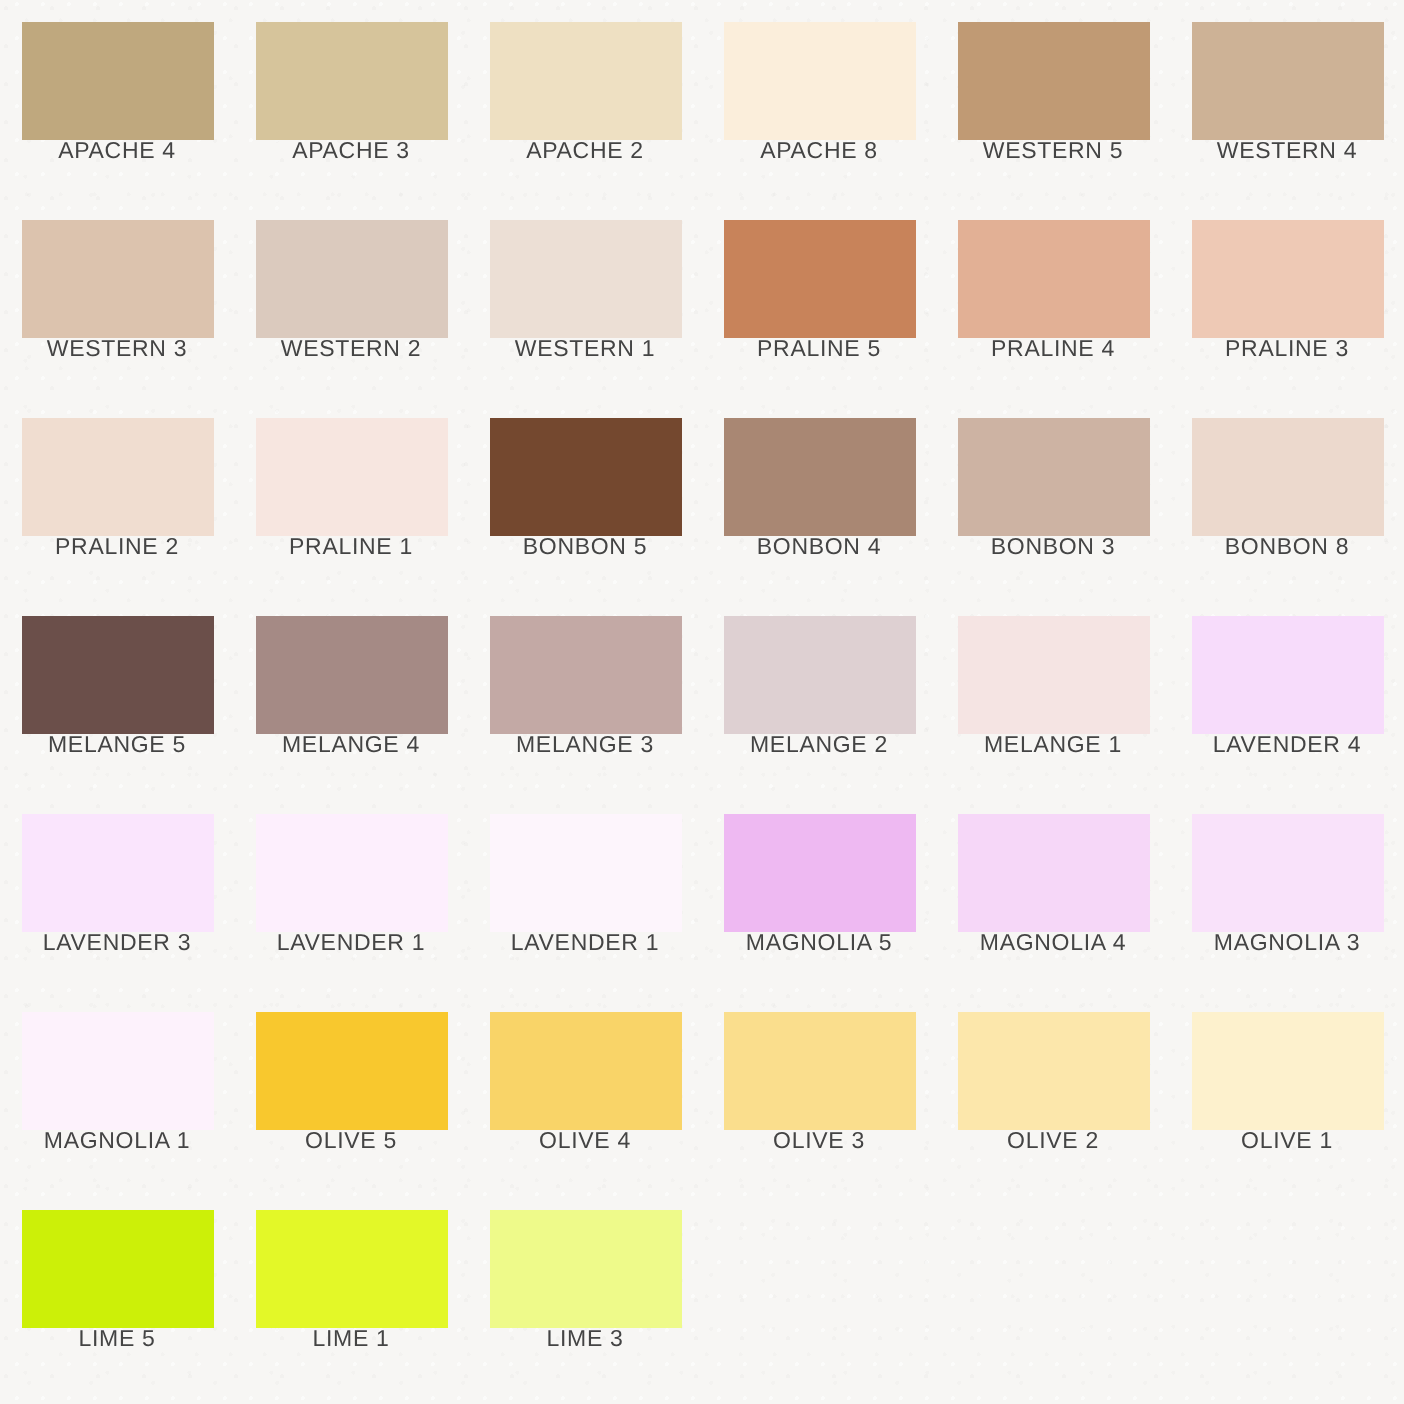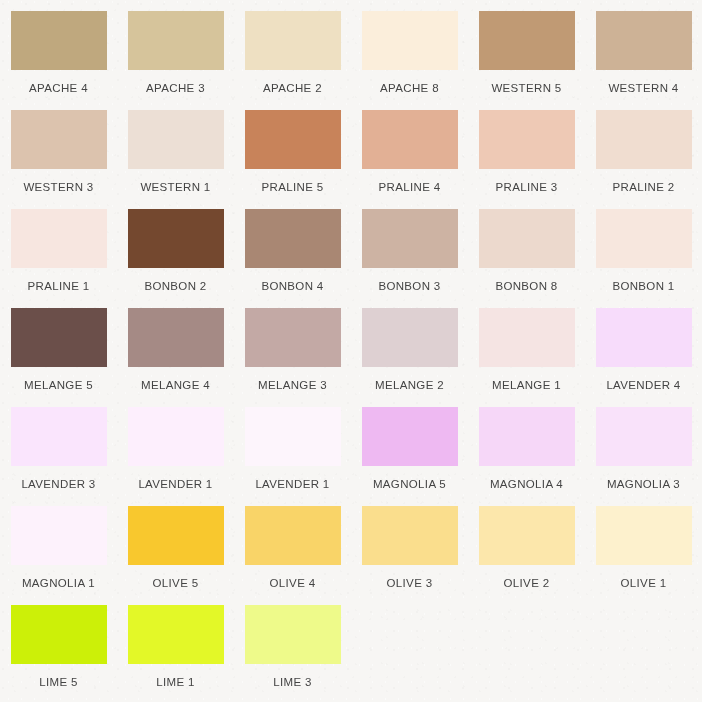--- a/index.html
+++ b/index.html
@@ -45,21 +45,20 @@
   }
 
   .swatch-chip {
     width: 96px;
     height: 59px;
     flex: none;
     display: block;
   }
 
   .swatch-label {
-    margin-top: 12px;
     font-size: 11.5px;
     letter-spacing: 0.35px;
     line-height: 13px;
     color: #444444;
     text-align: center;
     white-space: nowrap;
   }
 </style>
 </head>
 <body style="background-color: rgb(247, 246, 244); color: rgb(68, 68, 68);">
@@ -87,20 +86,24 @@
     </div>
     <div class="swatch-cell">
       <div class="swatch-chip" style="background-color: rgb(205, 178, 150);"></div>
       <div class="swatch-label">WESTERN 4</div>
     </div>
     <div class="swatch-cell">
       <div class="swatch-chip" style="background-color: rgb(220, 195, 174);"></div>
       <div class="swatch-label">WESTERN 3</div>
     </div>
     <div class="swatch-cell">
+      <div class="swatch-chip" style="background-color: rgb(219, 202, 190);"></div>
+      <div class="swatch-label">WESTERN 2</div>
+    </div>
+    <div class="swatch-cell">
       <div class="swatch-chip" style="background-color: rgb(236, 223, 213);"></div>
       <div class="swatch-label">WESTERN 1</div>
     </div>
     <div class="swatch-cell">
       <div class="swatch-chip" style="background-color: rgb(200, 131, 90);"></div>
       <div class="swatch-label">PRALINE 5</div>
     </div>
     <div class="swatch-cell">
       <div class="swatch-chip" style="background-color: rgb(226, 176, 149);"></div>
       <div class="swatch-label">PRALINE 4</div>
@@ -112,39 +115,35 @@
     <div class="swatch-cell">
       <div class="swatch-chip" style="background-color: rgb(240, 221, 208);"></div>
       <div class="swatch-label">PRALINE 2</div>
     </div>
     <div class="swatch-cell">
       <div class="swatch-chip" style="background-color: rgb(247, 230, 224);"></div>
       <div class="swatch-label">PRALINE 1</div>
     </div>
     <div class="swatch-cell">
       <div class="swatch-chip" style="background-color: rgb(116, 72, 47);"></div>
-      <div class="swatch-label">BONBON 2</div>
+      <div class="swatch-label">BONBON 5</div>
     </div>
     <div class="swatch-cell">
       <div class="swatch-chip" style="background-color: rgb(169, 135, 115);"></div>
       <div class="swatch-label">BONBON 4</div>
     </div>
     <div class="swatch-cell">
       <div class="swatch-chip" style="background-color: rgb(205, 179, 163);"></div>
       <div class="swatch-label">BONBON 3</div>
     </div>
     <div class="swatch-cell">
       <div class="swatch-chip" style="background-color: rgb(236, 217, 205);"></div>
       <div class="swatch-label">BONBON 8</div>
     </div>
     <div class="swatch-cell">
-      <div class="swatch-chip" style="background-color: rgb(247, 231, 222);"></div>
-      <div class="swatch-label">BONBON 1</div>
-    </div>
-    <div class="swatch-cell">
       <div class="swatch-chip" style="background-color: rgb(107, 79, 74);"></div>
       <div class="swatch-label">MELANGE 5</div>
     </div>
     <div class="swatch-cell">
       <div class="swatch-chip" style="background-color: rgb(165, 138, 133);"></div>
       <div class="swatch-label">MELANGE 4</div>
     </div>
     <div class="swatch-cell">
       <div class="swatch-chip" style="background-color: rgb(195, 169, 165);"></div>
       <div class="swatch-label">MELANGE 3</div>

